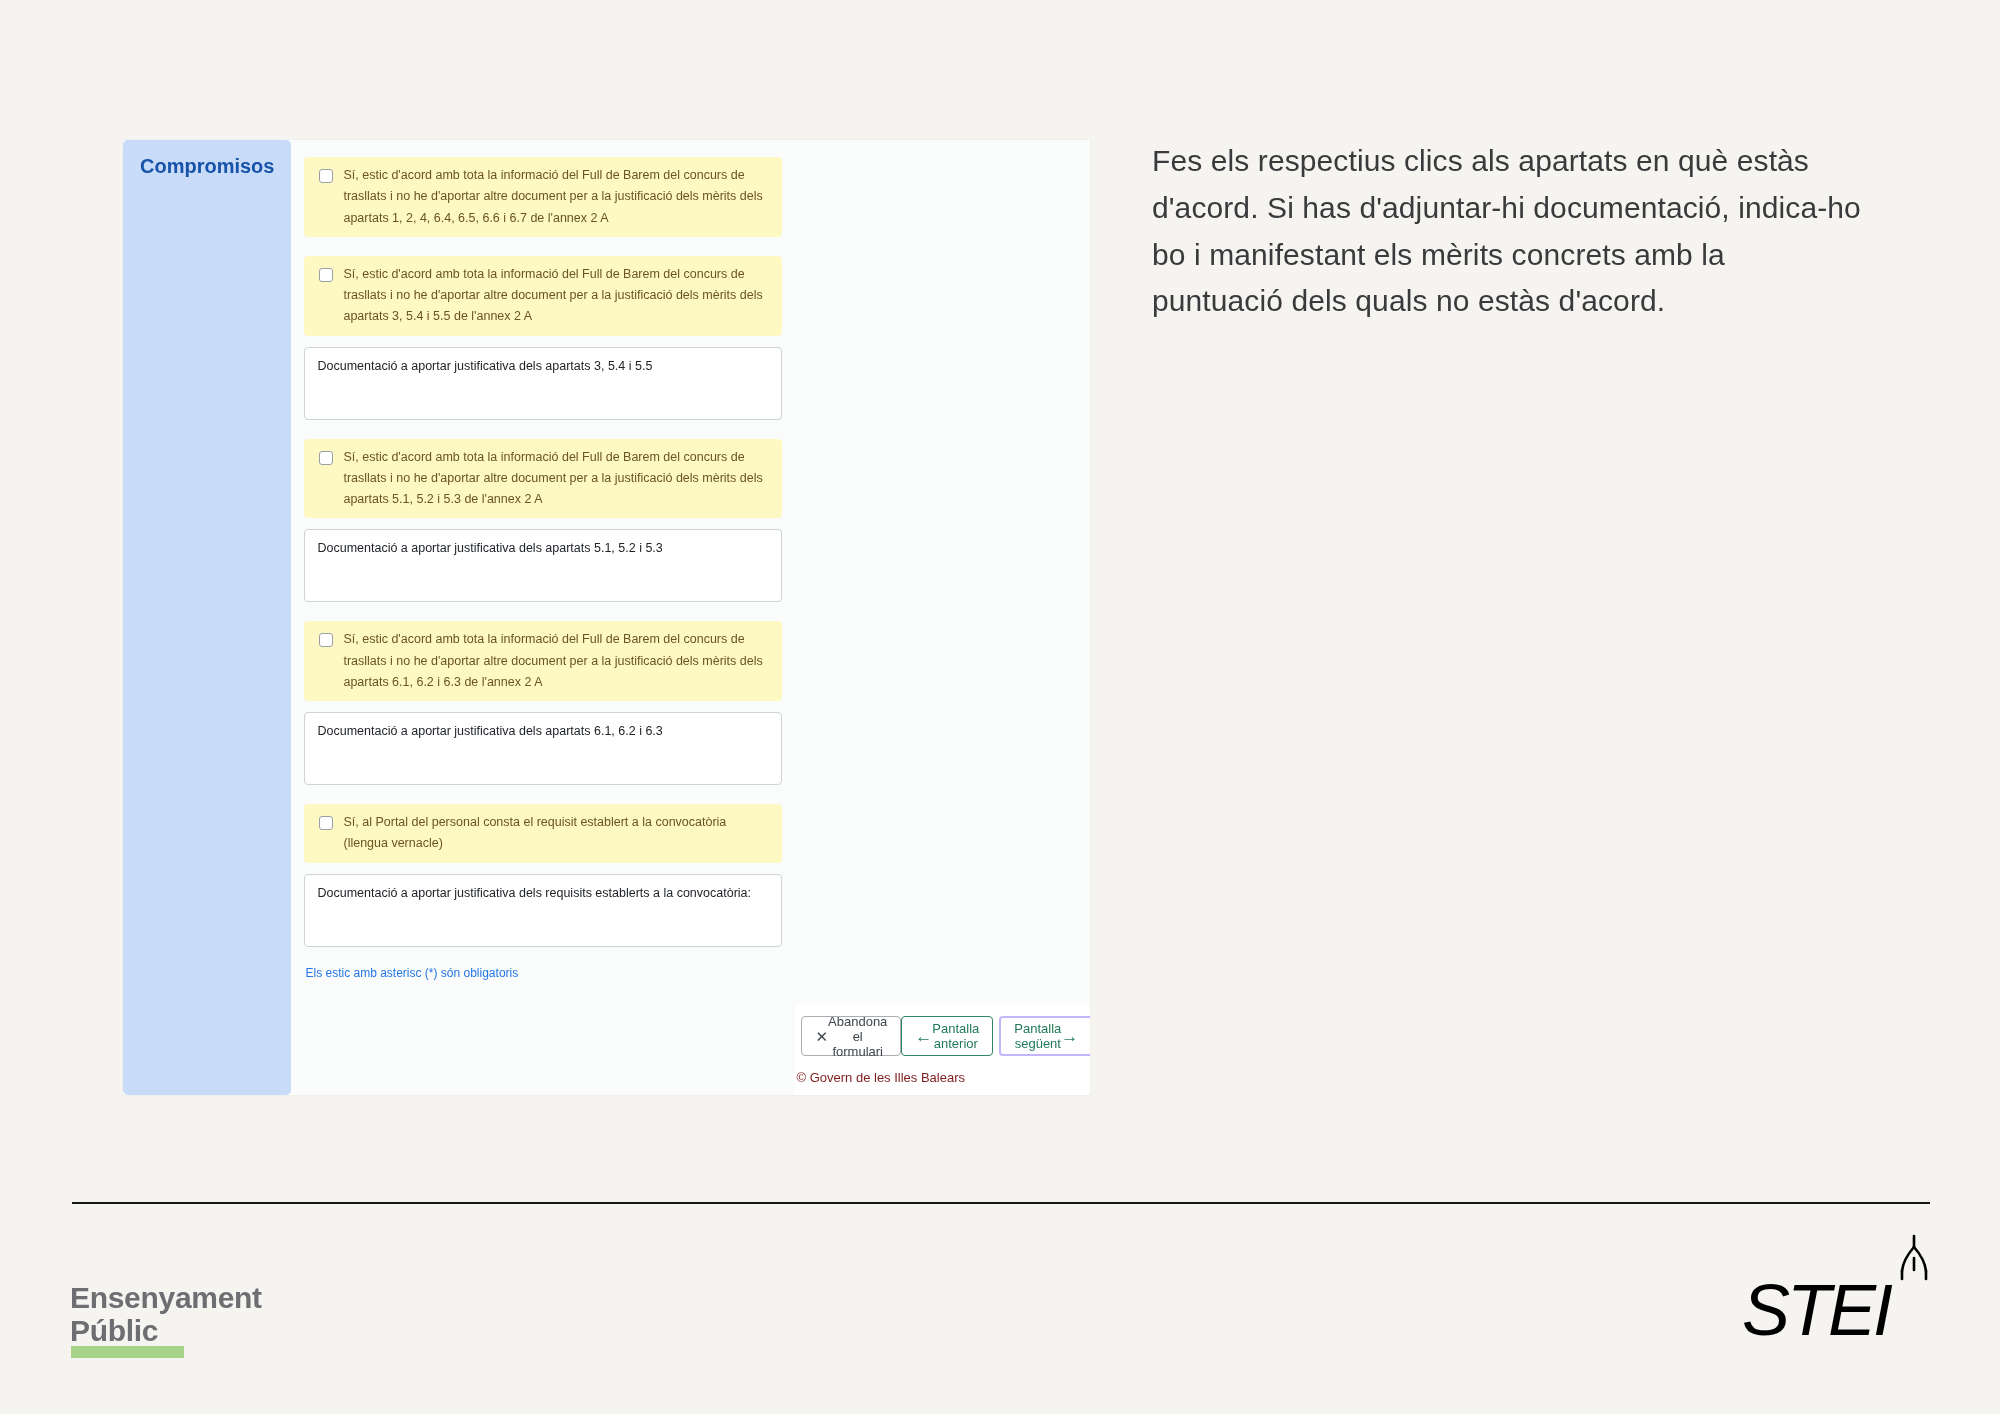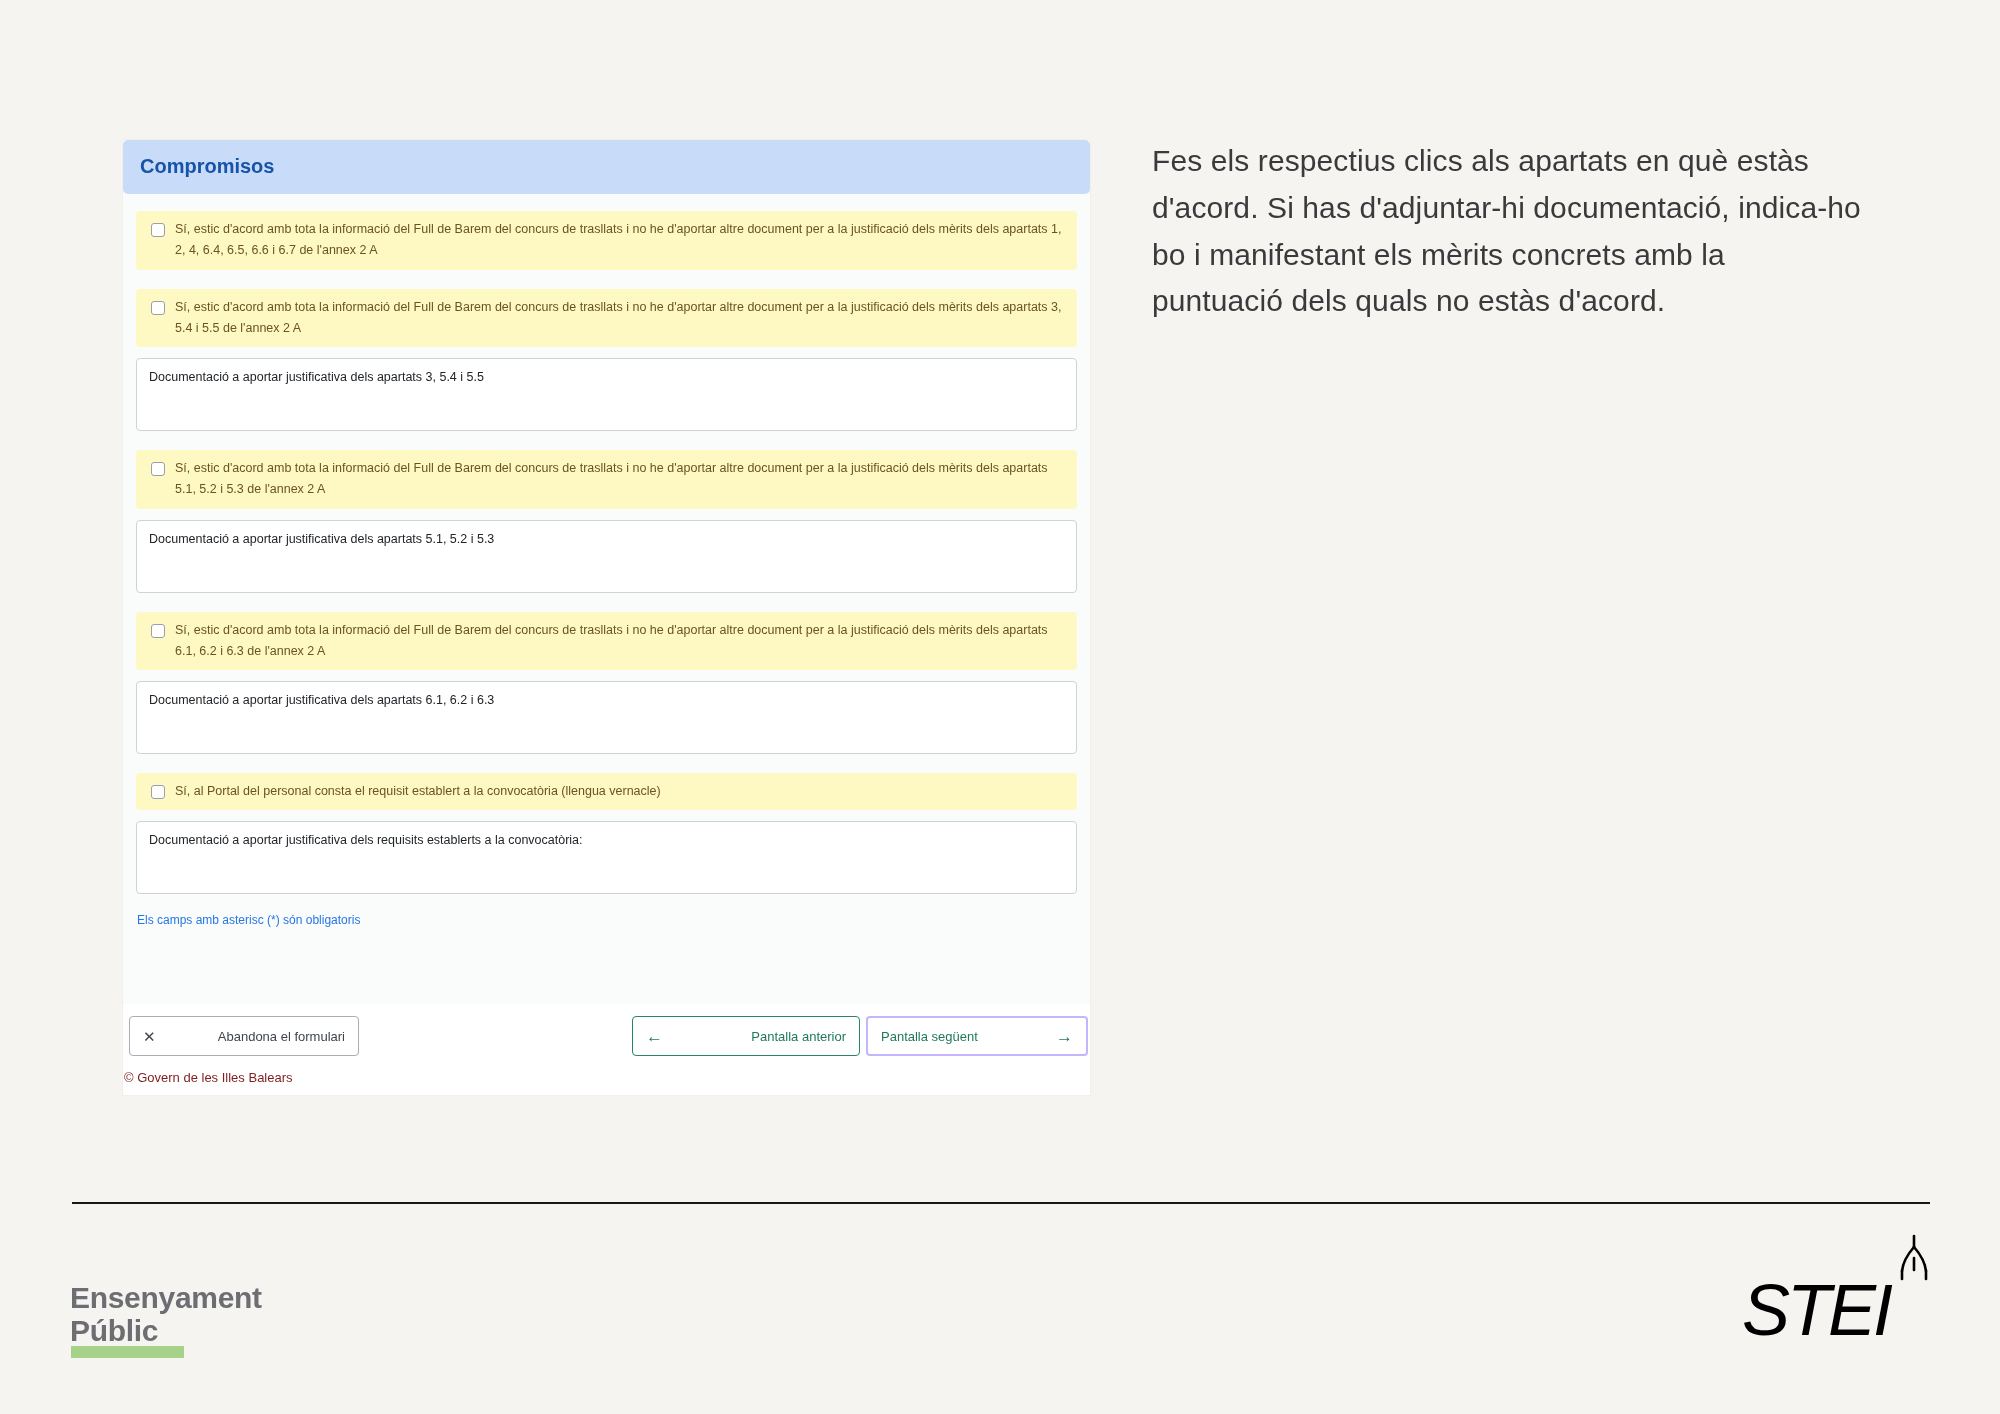--- a/index.html
+++ b/index.html
@@ -9,21 +9,21 @@
     font-family:"Liberation Sans", sans-serif;
     position:relative;
     overflow:hidden;
   }
 
   
   .form-shot {
     position:absolute; left:123px; top:140px;
     width:967px; height:955px;
     background:#fafbfb;
-    display:flex; flex-direction:column;
+    display:flex; 
     box-shadow:0 0 0 1px rgba(0,0,0,0.02);
   }
   .form-header {
     background:#c8dcf9;
     border-radius:5px;
     padding:15px 17px 16px;
   }
   .form-title { color:#1753a8; font-size:20px; font-weight:700; }
 
   .form-body { padding:17px 13px 0; }
@@ -154,21 +154,21 @@
     </div>
 
     <div class="group">
       <div class="check-row">
         <span class="checkbox"></span>
         <span class="check-label">Sí, al Portal del personal consta el requisit establert a la convocatòria (llengua vernacle)</span>
       </div>
       <textarea class="ta" style="">Documentació a aportar justificativa dels requisits establerts a la convocatòria:</textarea>
     </div>
 
-    <div class="required-note">Els camps amb asterisc (*) són obligatoris</div>
+    <div class="required-note">Els estic amb asterisc (*) són obligatoris</div>
   </div>
 
   <div class="form-footer">
     <div class="btn-row">
       <button class="btn btn-abandon">
         <span class="icon-x">✕</span>
         <span>Abandona el formulari</span>
       </button>
       <button class="btn btn-prev">
         <span class="arrow">←</span>

